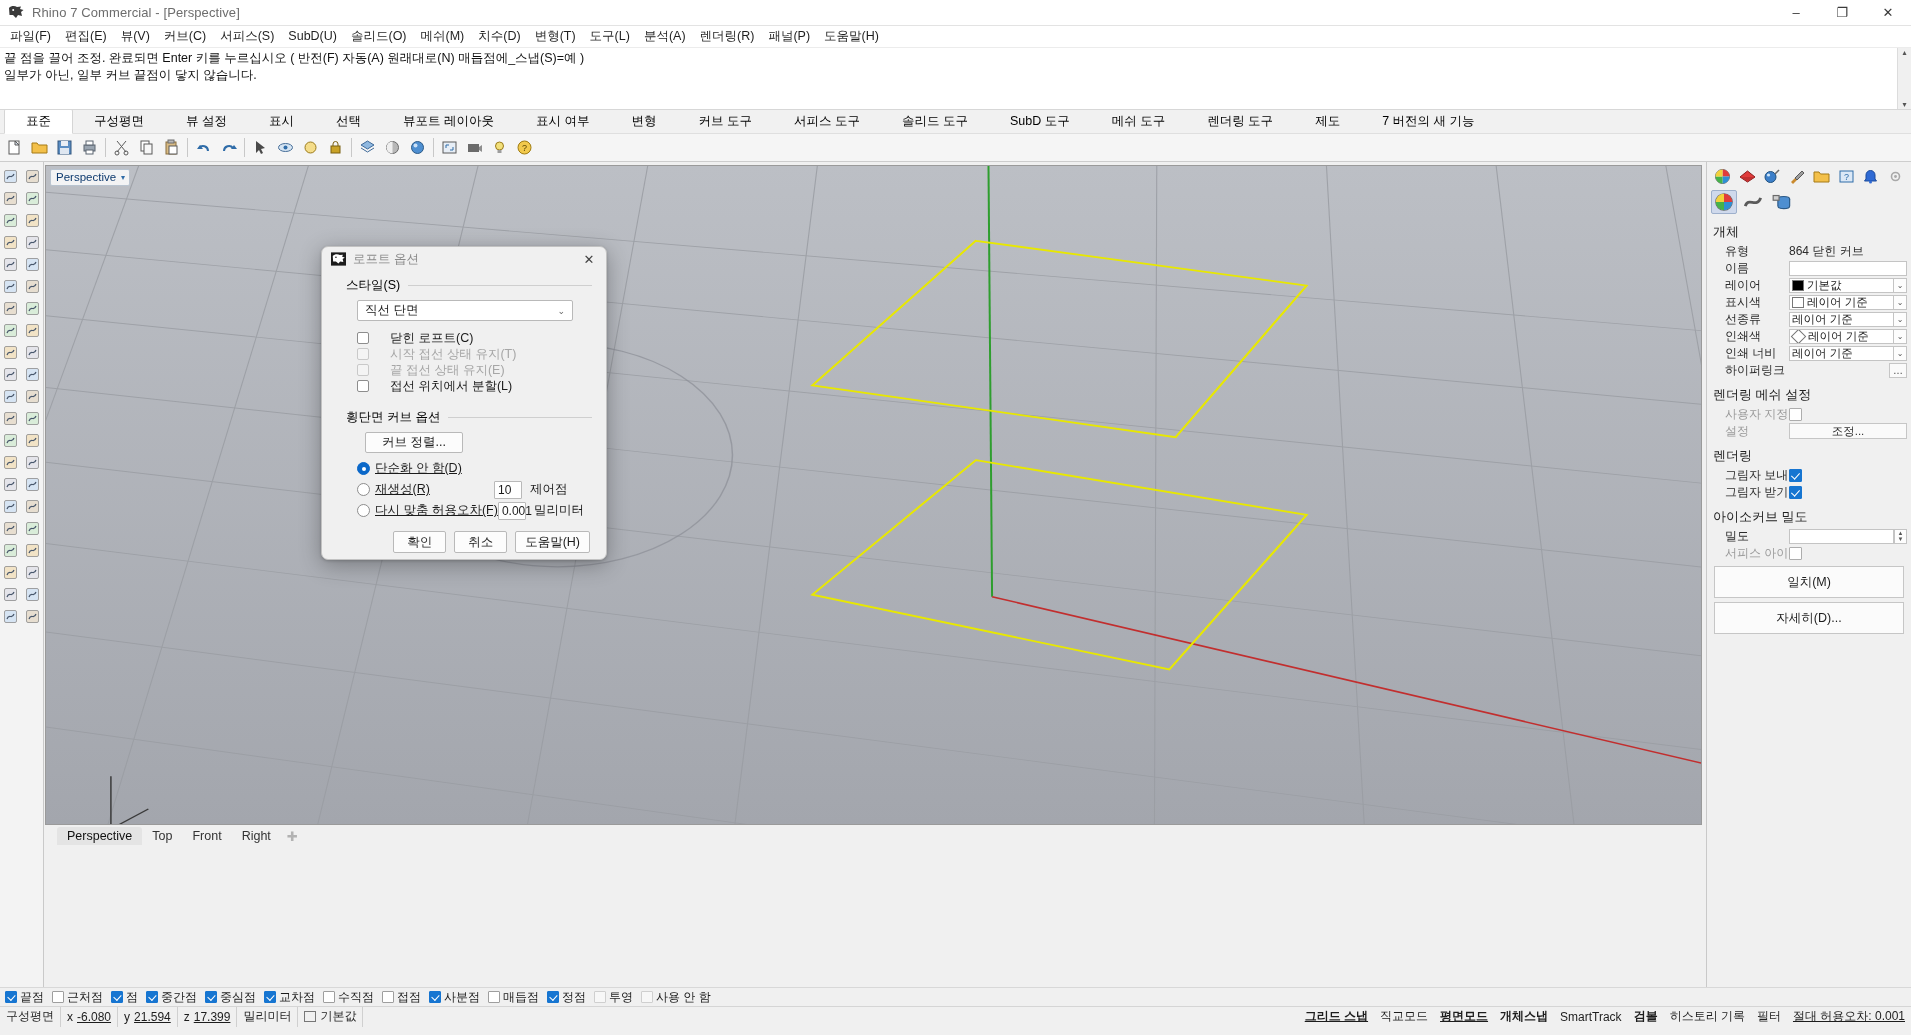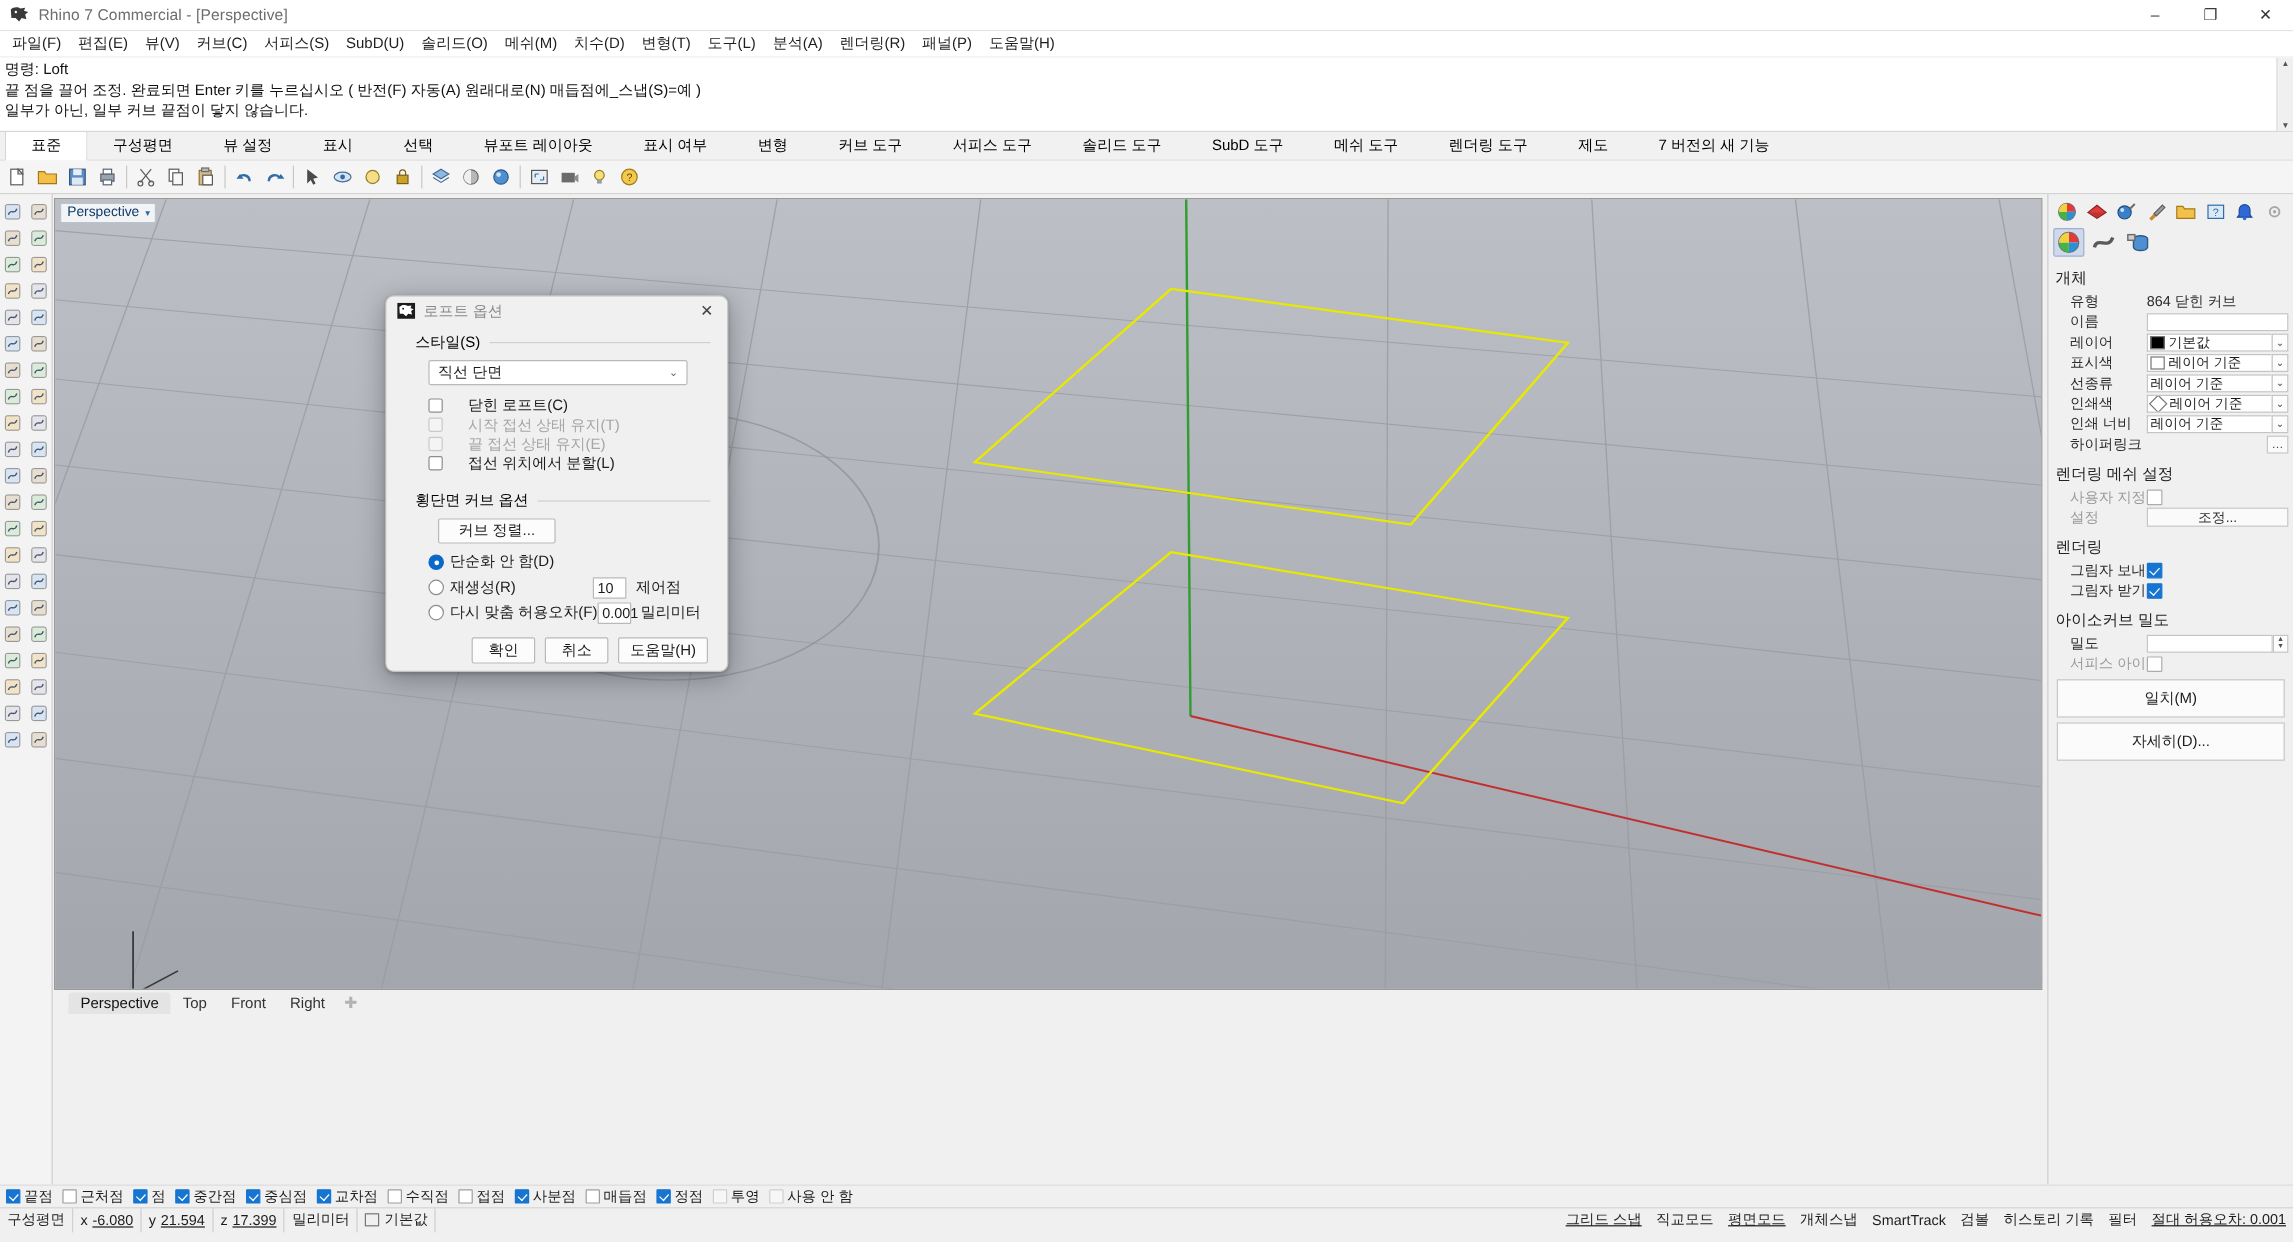--- a/index.html
+++ b/index.html
@@ -170,21 +170,21 @@
   .ocb.pale { border-color: #cfcfcf; background: #f7f7f7; }
 
   
   .statusbar {
     height: 20px; background: #f0f0f0; display: flex; align-items: center;
     border-top: 1px solid #d5d5d5; font-size: 12px; color: #1d1d1d;
   }
   .sb-cell { padding: 0 6px; display: flex; align-items: center; gap: 4px; white-space: nowrap; }
   .sb-cell.bd { border-right: 1px solid #d0d0d0; height: 20px; }
   .sb-u { text-decoration: underline; }
-  .sb-b { font-weight: normal; }
+  .sb-b { font-weight: bold; }
   .sb-spacer { flex: 1; }
 
   
   .dialog {
     position: absolute; left: 321px; top: 246px; width: 286px; height: 314px;
     background: #f0f0f0; border: 1px solid #c2c2c2; border-radius: 7px;
     box-shadow: 0 5px 22px rgba(0,0,0,.30), 0 1px 3px rgba(0,0,0,.18);
     overflow: hidden;
   }
   .dlg-title { height: 24px; display: flex; align-items: center; padding: 0 4px 0 9px; }
@@ -206,21 +206,21 @@
   .dcb { width: 12px; height: 12px; border: 1px solid #8d8d8d; background: #fff; border-radius: 2px; flex: none; }
   .dcb.dis { border-color: #c9c9c9; background: #f4f4f4; }
   .dbtn {
     margin-left: 19px; width: 98px; height: 21px; background: #fcfcfc; border: 1px solid #b9b9b9;
     border-radius: 2px; font-size: 12.5px; color: #1b1b1b; display: flex; align-items: center; justify-content: center;
   }
   .rbrow { display: flex; align-items: center; height: 21px; margin-left: 11px; }
   .rb { width: 13px; height: 13px; border-radius: 50%; border: 1px solid #8d8d8d; background: #fff; flex: none; margin-right: 5px; position: relative; }
   .rb.on { border-color: #0b68c9; background: #0b68c9; }
   .rb.on:after { content: ""; position: absolute; left: 3.5px; top: 3.5px; width: 4px; height: 4px; border-radius: 50%; background: #fff; }
-  .rbrow .lbl { font-size: 12.5px; color: #1b1b1b; white-space: nowrap; }
+  .rbrow .lbl { font-size: 12.5px; color: #1b1b1b; white-space: nowrap; text-decoration: underline; }
   .num {
     width: 28px; height: 18px; background: #fff; border: 1px solid #b9b9b9; border-radius: 1px;
     font-size: 12px; color: #1b1b1b; display: flex; align-items: center; padding-left: 3px; margin-left: auto;
   }
   .unit { width: 62px; font-size: 12.5px; color: #1b1b1b; margin-left: 8px; }
   .dlg-foot { display: flex; justify-content: flex-end; gap: 8px; padding: 10px 16px 0 0; }
   .fbtn {
     min-width: 53px; height: 22px; padding: 0 9px; background: #fcfcfc; border: 1px solid #b9b9b9;
     border-radius: 2px; font-size: 12.5px; color: #1b1b1b; display: flex; align-items: center; justify-content: center;
   }
@@ -256,21 +256,20 @@
       <div class="menu-item">치수(D)</div>
       <div class="menu-item">변형(T)</div>
       <div class="menu-item">도구(L)</div>
       <div class="menu-item">분석(A)</div>
       <div class="menu-item">렌더링(R)</div>
       <div class="menu-item">패널(P)</div>
       <div class="menu-item">도움말(H)</div>
     </div>
 
   <div class="cmdarea">
-    <div class="cmdline">명령: Loft</div>
     <div class="cmdline prompt">끝 점을 끌어 조정. 완료되면 Enter 키를 누르십시오 ( 반전(F)  자동(A)  원래대로(N)  매듭점에_스냅(S)=예 )</div>
     <div class="cmdline">일부가 아닌, 일부 커브 끝점이 닿지 않습니다.</div>
     <div class="cmd-scroll">
       <div class="arr">▴</div>
       <div class="arr">▾</div>
     </div>
   </div>
 
   <div class="ribbon-tabs" id="ribbontabs">
       <div class="rtab active">표준</div>

